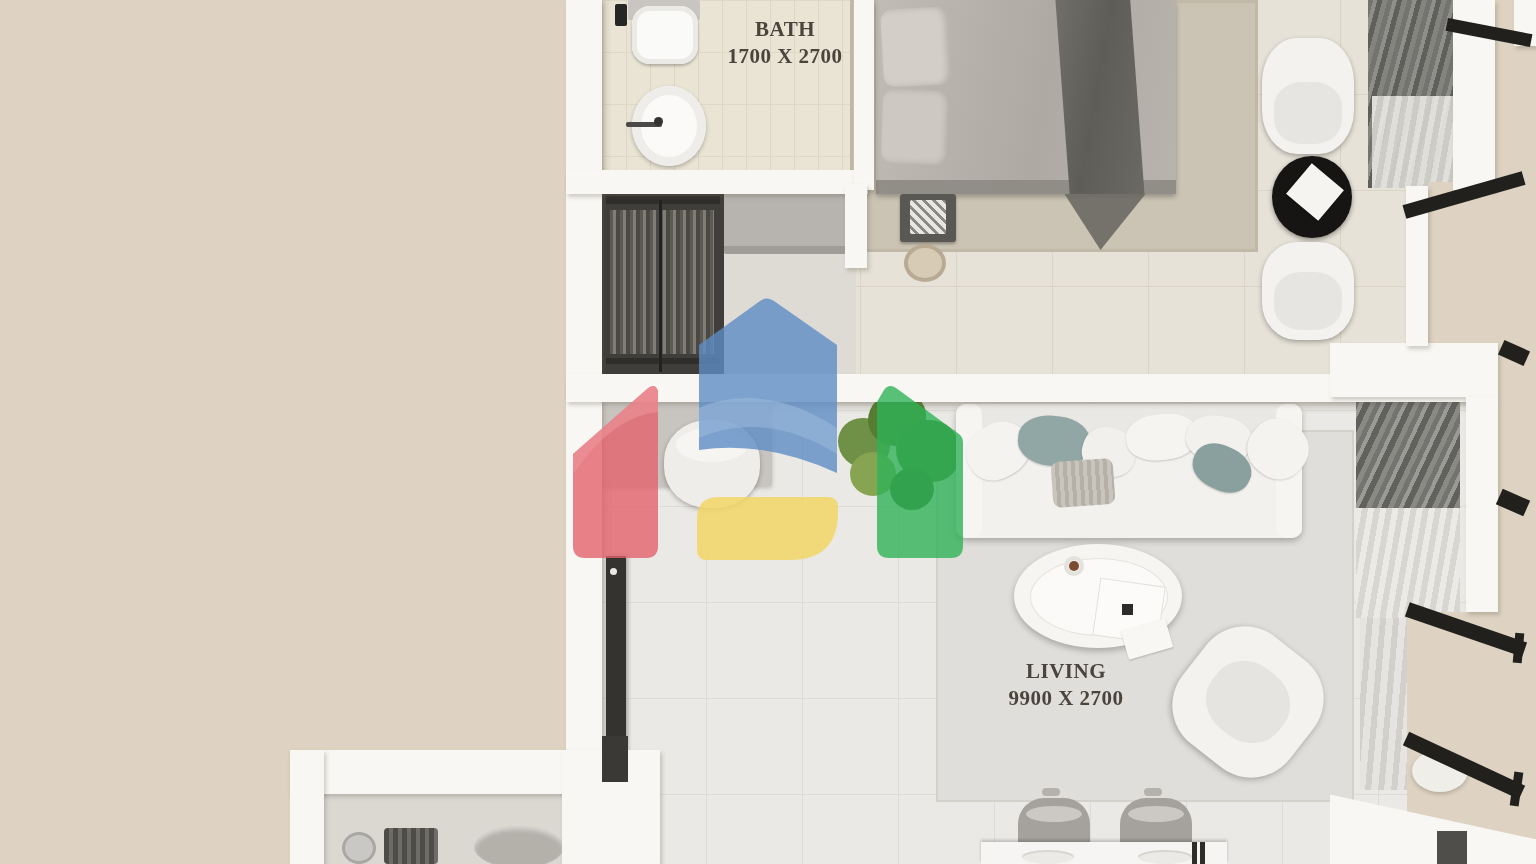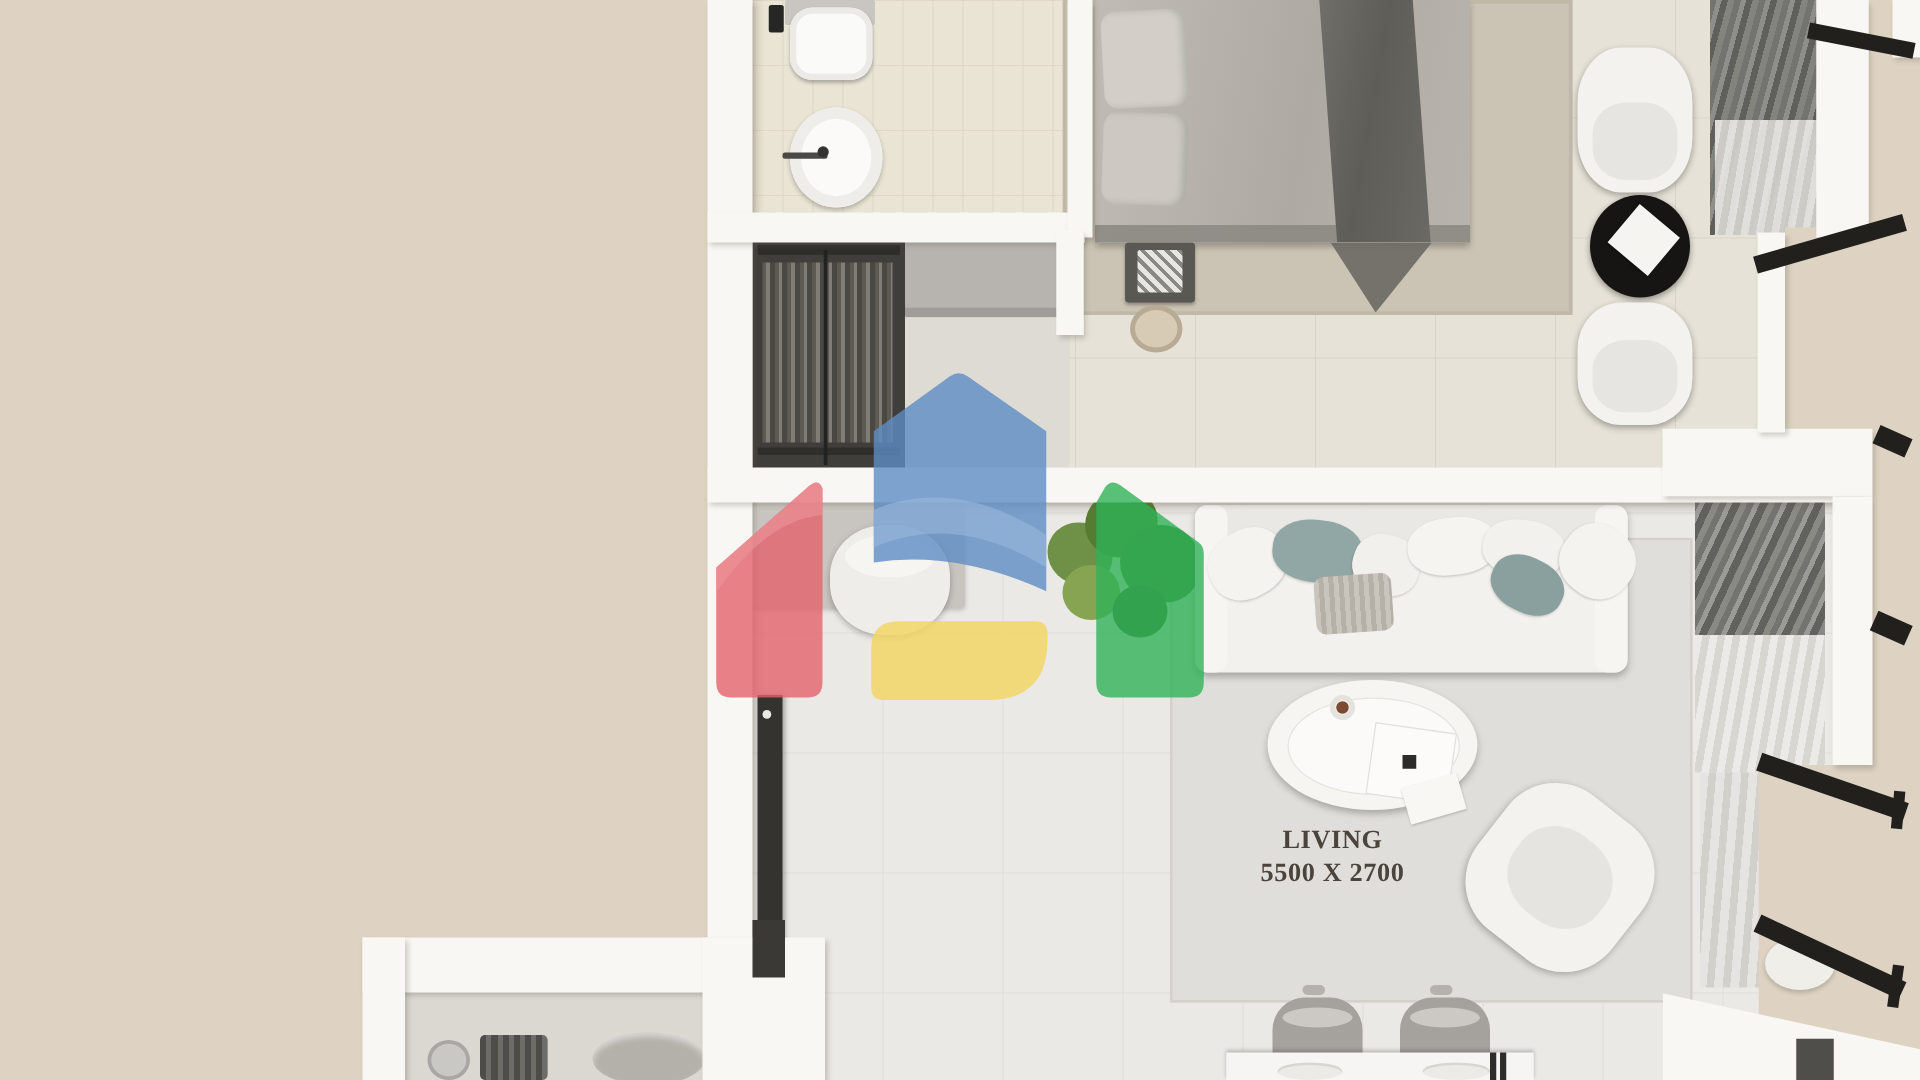--- a/index.html
+++ b/index.html
@@ -163,23 +163,27 @@
 
   <div class="bar" style="left:1446px;top:26px;width:86px;height:13px;transform:rotate(11deg);"></div>
   <div class="bar" style="left:1402px;top:188px;width:124px;height:14px;transform:rotate(-16deg);"></div>
   <div class="bar" style="left:1500px;top:345px;width:28px;height:16px;transform:rotate(24deg);"></div>
   <div class="bar" style="left:1498px;top:494px;width:30px;height:17px;transform:rotate(24deg);"></div>
   <div class="bar" style="left:1404px;top:622px;width:124px;height:15px;transform:rotate(19deg);"></div>
   <div class="bar" style="left:1514px;top:633px;width:9px;height:30px;transform:rotate(5deg);"></div>
   <div class="bar" style="left:1400px;top:758px;width:128px;height:15px;transform:rotate(25deg);"></div>
   <div class="bar" style="left:1512px;top:772px;width:9px;height:34px;transform:rotate(8deg);"></div>
 
+  <div class="room-label" style="left:690px;top:16px;width:190px;">
+    <div>BATH</div>
+    <div>1700 X 2700</div>
+  </div>
   <div class="room-label" style="left:976px;top:658px;width:180px;">
     <div>LIVING</div>
-    <div>5500 X 2700</div>
+    <div>9900 X 2700</div>
   </div>
 
   <svg id="logo" width="400" height="274" viewBox="0 0 400 274">
     <path d="M8 166 L82 101 Q90 94 93 103 L93 258 Q93 270 81 270 L20 270 Q8 270 8 258 Z" fill="#e2616b" fill-opacity="0.8"></path>
     <path d="M8 166 L82 101 Q90 94 93 103 L93 124 Q48 128 8 186 Z" fill="#ee969c" fill-opacity="0.55"></path>
     <path d="M134 57 L195 13 Q202 8 209 13 L272 57 L272 185 Q200 152 134 162 Z" fill="#5e8cc4" fill-opacity="0.8"></path>
     <path d="M134 120 C180 100 230 112 272 140 L272 166 C226 138 180 130 134 150 Z" fill="#9db9dd" fill-opacity="0.55"></path>
     <path d="M132 231 Q132 209 154 209 L263 209 Q273 209 273 219 L273 224 Q273 272 225 272 L142 272 Q132 272 132 262 Z" fill="#f2d666" fill-opacity="0.85"></path>
     <path d="M312 114 L319 102 Q324 95 331 100 L394 146 Q398 149 398 155 L398 258 Q398 270 386 270 L324 270 Q312 270 312 258 Z" fill="#2fb257" fill-opacity="0.8"></path>
   </svg>

